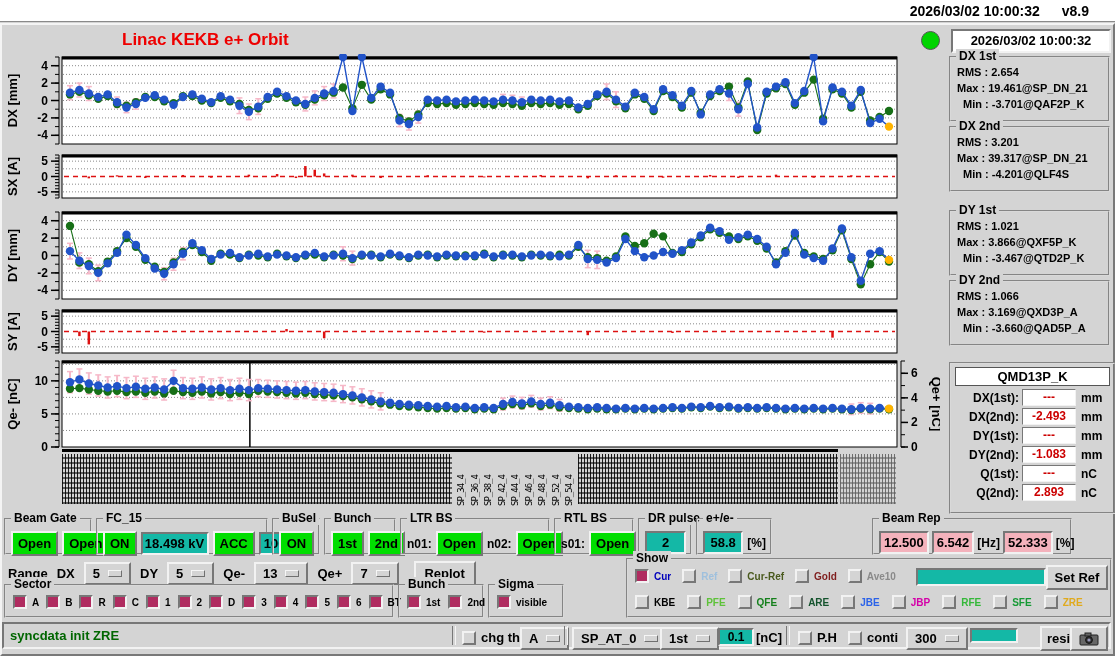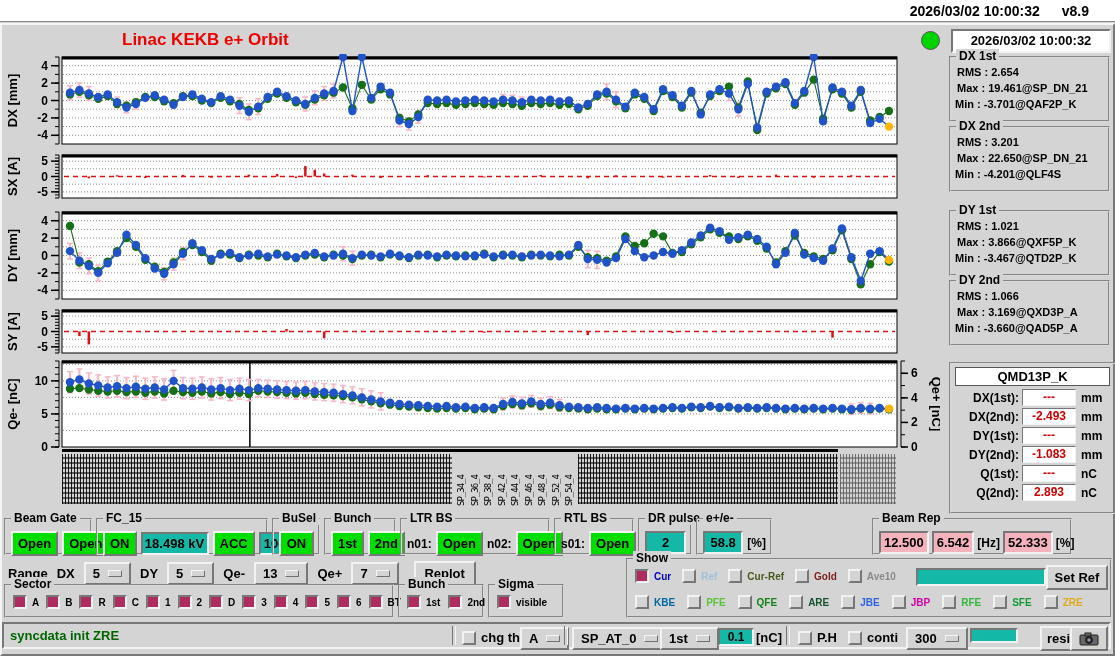--- a/index.html
+++ b/index.html
@@ -34,21 +34,21 @@
   .opt .dash{display:inline-block;width:12px;height:5px;background:#d4d4d4;margin-left:8px;
        border-top:1px solid #f6f6f6;border-left:1px solid #f6f6f6;border-bottom:1px solid #707070;border-right:1px solid #707070;}
   .cb{display:inline-flex;align-items:center;gap:5px;}
   .cbbox{width:10px;height:10px;background:#d4d4d4;flex:none;
        border-top:2px solid #f2f2f2;border-left:2px solid #f2f2f2;border-bottom:2px solid #777;border-right:2px solid #777;}
   .cbbox.on{background:#b02c60;border-top-color:#777;border-left-color:#777;border-bottom-color:#f2f2f2;border-right-color:#f2f2f2;}
   .cb .cl{font-weight:bold;font-size:10px;white-space:nowrap;}
   .statg{left:949px;width:161px;height:66px;}
   .stat-line{font-weight:bold;font-size:11px;line-height:16px;padding-left:6px;white-space:nowrap;}
   .stat-line:first-of-type{padding-top:6px;}
-  .stat-line.ind{padding-left:4px;}
+  .stat-line.ind{padding-left:12px;}
   .qmd{left:949px;top:362px;width:163px;height:148px;border:2px groove #d9d9d9;}
   .qmd-title{margin:3px 4px 2px 4px;background:#fff;border:1px solid #555;font-weight:bold;font-size:13px;text-align:center;height:17px;line-height:17px;}
   .qmd-row{display:flex;align-items:center;height:19px;padding-left:2px;}
   .qmd-lab{width:66px;text-align:right;font-weight:bold;font-size:12px;}
   .qmd-val{width:52px;height:15px;margin-left:3px;background:#fff;text-align:center;color:#cc0000;font-weight:bold;font-size:12px;line-height:15px;
        border-top:1px solid #777;border-left:1px solid #777;border-bottom:1px solid #f2f2f2;border-right:1px solid #f2f2f2;}
   .qmd-unit{margin-left:5px;font-weight:bold;font-size:12px;}
   #xband{position:absolute;left:0;top:449px;width:940px;height:62px;}
   .xbar{position:absolute;left:62px;top:0;width:776px;height:3px;background:#000;}
   .dense{position:absolute;top:5px;height:50px;
@@ -1087,21 +1087,21 @@
   <div id="statgroups">
       <div class="grp statg" style="top: 56px;">
         <span class="leg">DX 1st</span>
         <div class="stat-line ">RMS :  2.654</div>
         <div class="stat-line ">Max :  19.461@SP_DN_21</div>
         <div class="stat-line ind">Min :  -3.701@QAF2P_K</div>
       </div>
       <div class="grp statg" style="top: 126px;">
         <span class="leg">DX 2nd</span>
         <div class="stat-line ">RMS :  3.201</div>
-        <div class="stat-line ">Max :  22.650@SP_DN_21</div>
+        <div class="stat-line ">Max :  39.317@SP_DN_21</div>
         <div class="stat-line ind">Min :  -4.201@QLF4S</div>
       </div>
       <div class="grp statg" style="top: 210px;">
         <span class="leg">DY 1st</span>
         <div class="stat-line ">RMS :  1.021</div>
         <div class="stat-line ">Max :  3.866@QXF5P_K</div>
         <div class="stat-line ind">Min :  -3.467@QTD2P_K</div>
       </div>
       <div class="grp statg" style="top: 280px;">
         <span class="leg">DY 2nd</span>
@@ -1338,21 +1338,21 @@
         <span class="cb">
           <span class="cbbox"></span>
           <span class="cl" style="color: rgb(138, 138, 138);">Ave10</span>
         </span>
       </div>
     <input class="entry" style="position: absolute; left: 288px; top: 8px; width: 120px; height: 14px; text-align: left;" value="">
     <span class="btn" style="position:absolute;left:418px;top:5px;width:48px;">Set Ref</span>
     <div id="show-row2" style="position:absolute;left:7px;top:35px;display:flex;align-items:center;gap:12px;">
         <span class="cb">
           <span class="cbbox"></span>
-          <span class="cl" style="color: #0369a1;">KBE</span>
+          <span class="cl" style="color: #000000;">KBE</span>
         </span>
         <span class="cb">
           <span class="cbbox"></span>
           <span class="cl" style="color: rgb(94, 194, 58);">PFE</span>
         </span>
         <span class="cb">
           <span class="cbbox"></span>
           <span class="cl" style="color: rgb(21, 128, 28);">QFE</span>
         </span>
         <span class="cb">

